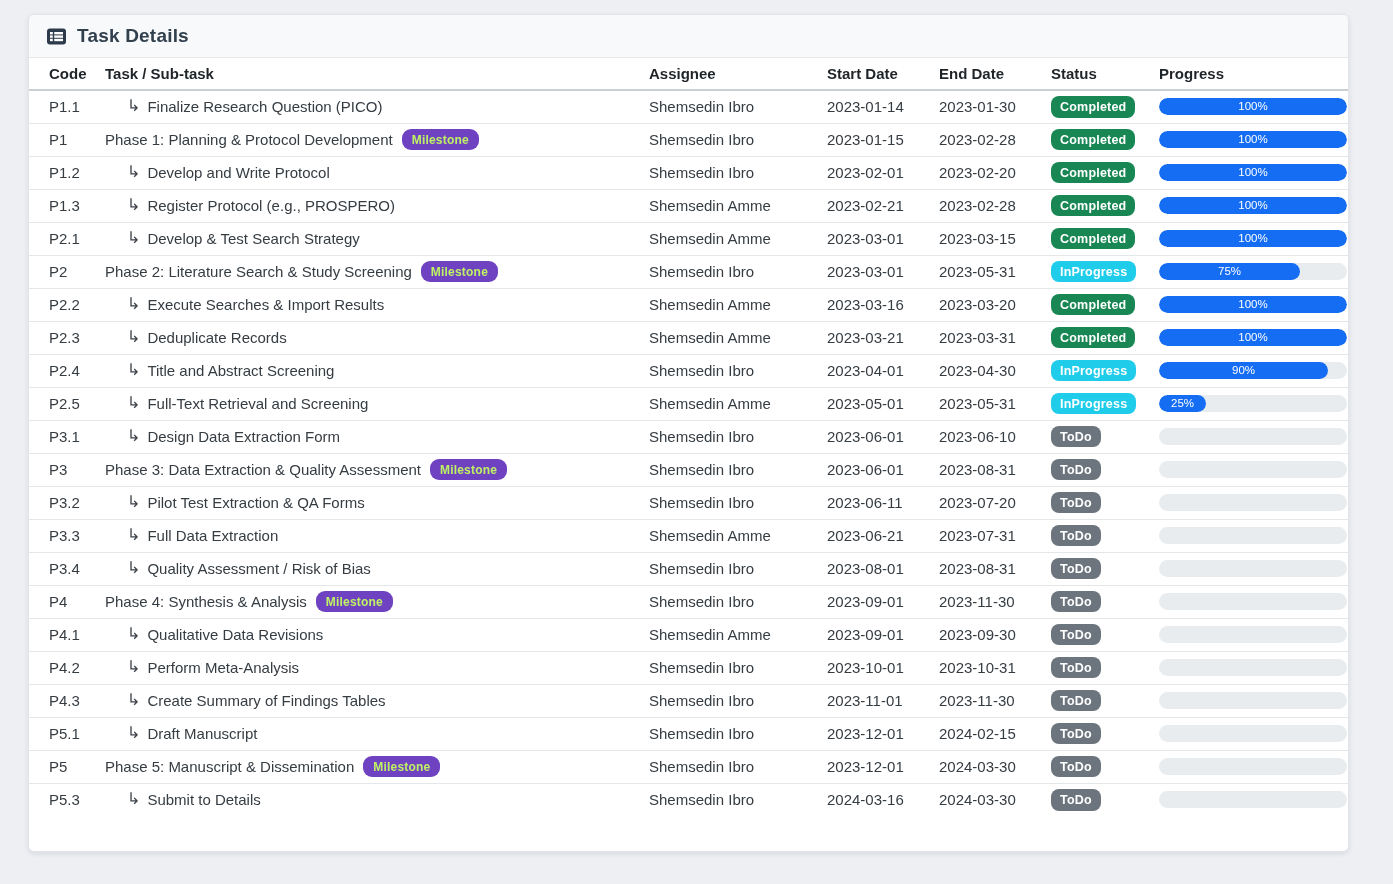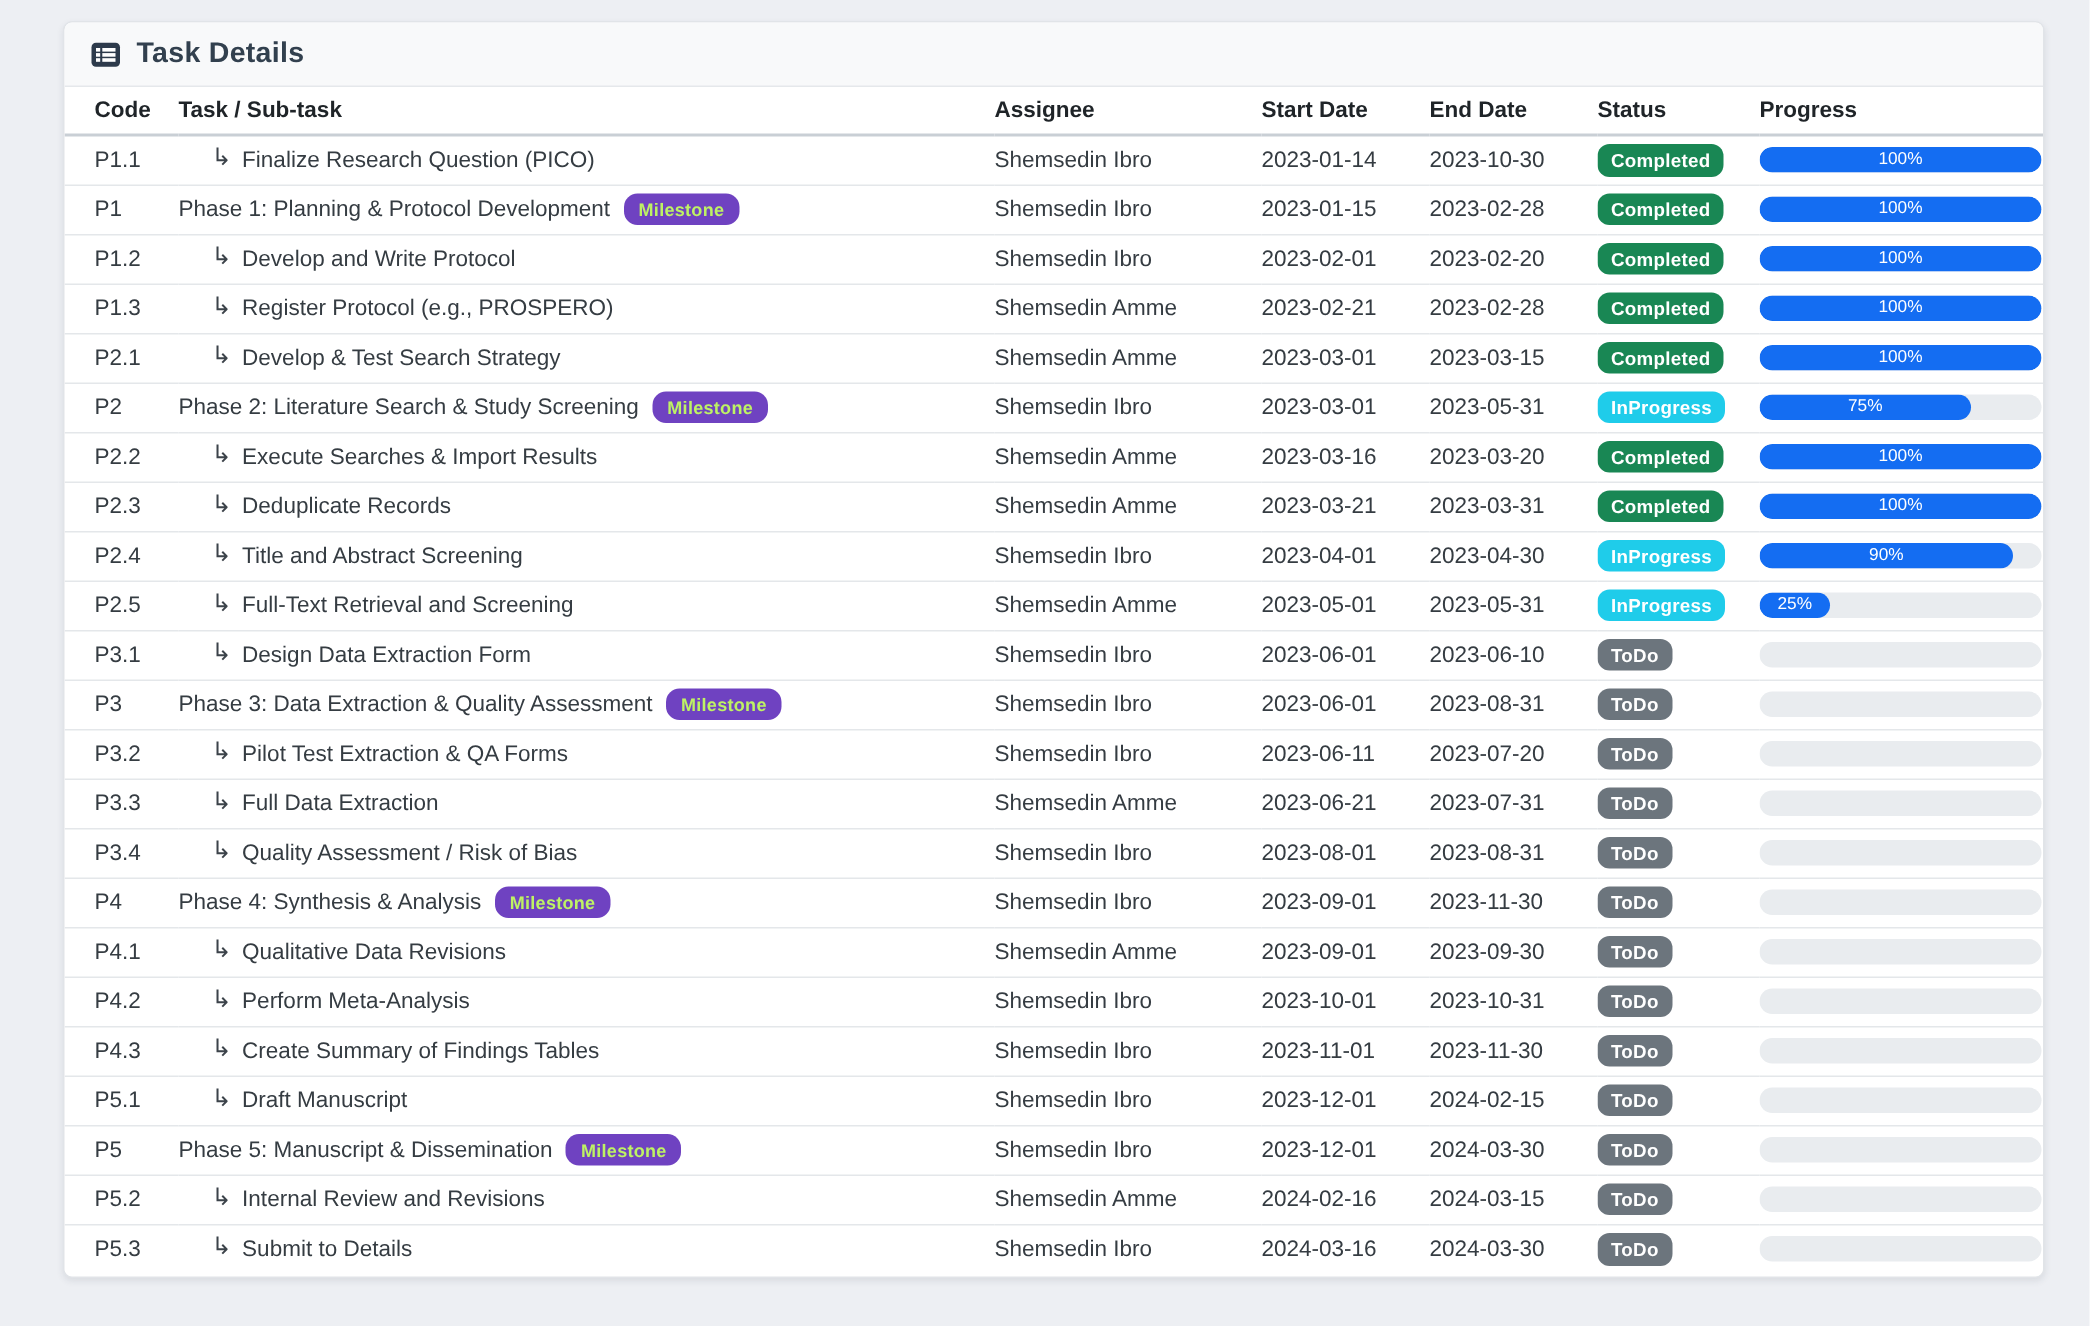--- a/index.html
+++ b/index.html
@@ -5,21 +5,21 @@
   * { box-sizing: border-box; margin: 0; padding: 0; }
   html,body { width:1393px; height:884px; }
   body {
     background: var(--c-page, #edeff3);
     font-family: "Liberation Sans", sans-serif;
     position: relative;
     overflow: hidden;
   }
   .card {
     position: absolute;
-    left: 42px; top: 14px;
+    left: 28px; top: 14px;
     width: 1321px; height: 838px;
     background: #ffffff;
     border: 1px solid #e1e4e8;
     border-radius: 6px;
     box-shadow: 0 2px 5px rgba(40,50,70,.10);
     overflow: hidden;
   }
   .card-header {
     height: 43px;
     background: #f8f9fa;
@@ -169,21 +169,21 @@
     <td class="td-code">P1.1</td>
     <td class="td-task">
       <span class="task-wrap is-sub">
         <span class="subarrow">↳</span>
         <span class="task-text">Finalize Research Question (PICO)</span>
 
       </span>
     </td>
     <td class="td-assignee">Shemsedin Ibro</td>
     <td class="td-date">2023-01-14</td>
-    <td class="td-date">2023-10-30</td>
+    <td class="td-date">2023-01-30</td>
     <td class="td-status"><span class="status-badge status-completed">Completed</span></td>
     <td class="td-progress">
       <div class="progress-track">
         <div class="progress-fill" style="width: 100%;">
           <span class="progress-label">100%</span>
         </div>
       </div>
     </td>
   </tr>
         <tr>
@@ -578,39 +578,20 @@
     <td class="td-date">2023-12-01</td>
     <td class="td-date">2024-03-30</td>
     <td class="td-status"><span class="status-badge status-todo">ToDo</span></td>
     <td class="td-progress">
       <div class="progress-track">
         
       </div>
     </td>
   </tr>
         <tr>
-    <td class="td-code">P5.2</td>
-    <td class="td-task">
-      <span class="task-wrap is-sub">
-        <span class="subarrow">↳</span>
-        <span class="task-text">Internal Review and Revisions</span>
-
-      </span>
-    </td>
-    <td class="td-assignee">Shemsedin Amme</td>
-    <td class="td-date">2024-02-16</td>
-    <td class="td-date">2024-03-15</td>
-    <td class="td-status"><span class="status-badge status-todo">ToDo</span></td>
-    <td class="td-progress">
-      <div class="progress-track">
-        
-      </div>
-    </td>
-  </tr>
-        <tr>
     <td class="td-code">P5.3</td>
     <td class="td-task">
       <span class="task-wrap is-sub">
         <span class="subarrow">↳</span>
         <span class="task-text">Submit to Details</span>
 
       </span>
     </td>
     <td class="td-assignee">Shemsedin Ibro</td>
     <td class="td-date">2024-03-16</td>

